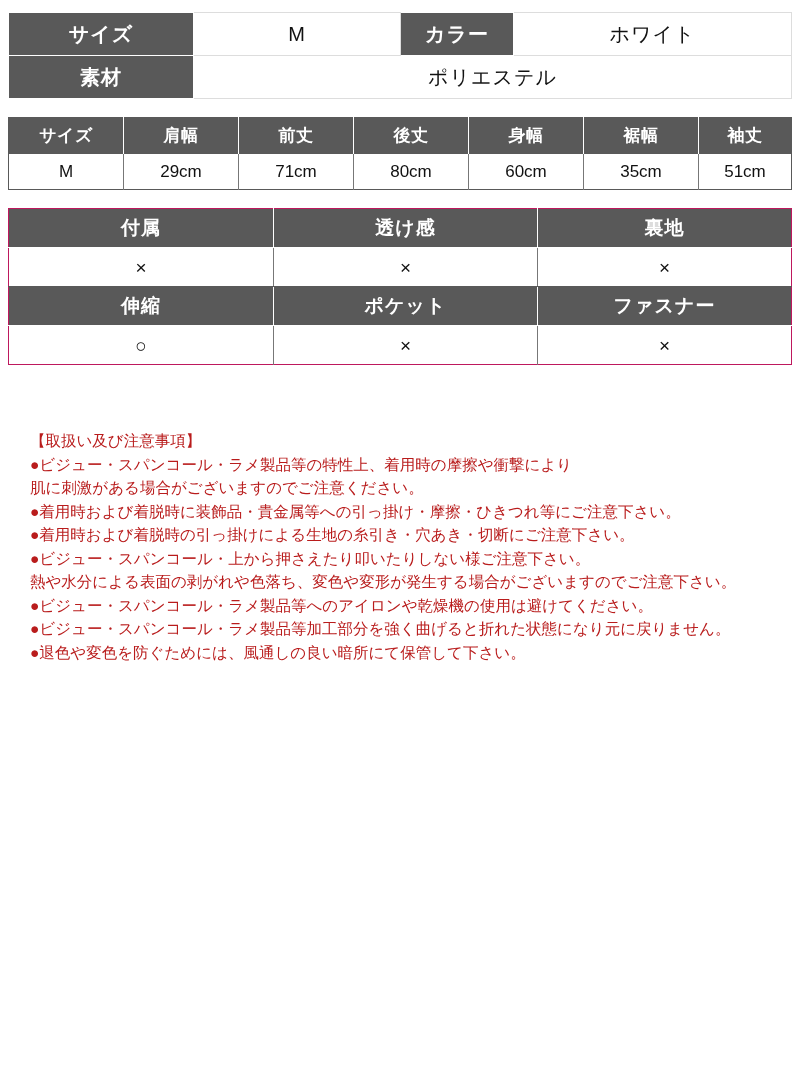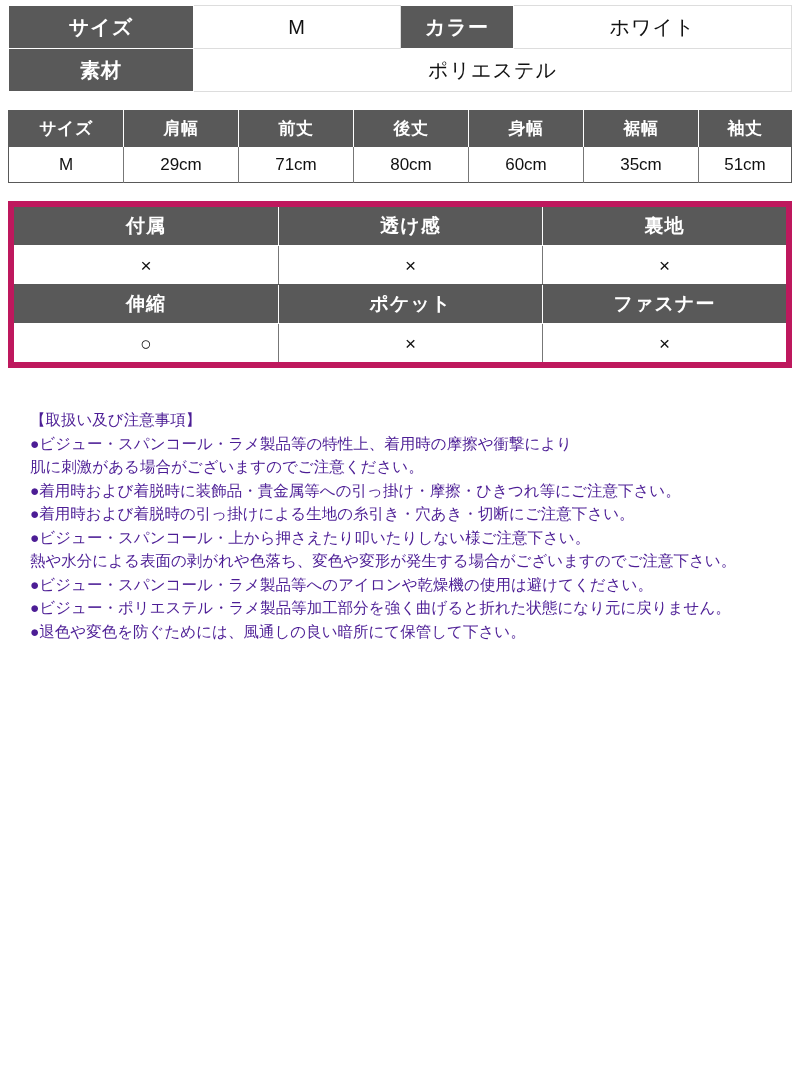--- a/index.html
+++ b/index.html
@@ -11,21 +11,21 @@
     width: 800px;
     height: 1067px;
     font-family: "Liberation Sans", "DejaVu Sans", sans-serif;
     color: #111111;
     position: relative;
   }
   .page {
     width: 800px;
     height: 1067px;
     box-sizing: border-box;
-    padding: 5px 8px 0 8px;
+    padding: 12px 8px 0 8px;
   }
 
   table {
     border-collapse: collapse;
     width: 784px;
     table-layout: fixed;
   }
 
   
   .tbl-spec {
@@ -72,21 +72,21 @@
     height: 33px;
     text-align: center;
     border-right: 1px solid #777777;
     border-top: 1px solid #595959;
   }
   .tbl-meas td:last-child { border-right: none; }
 
   
   .tbl-attr {
     margin-bottom: 34px;
-    border: 6px solid #be185d;
+    border: 1px solid #be185d;
   }
   .tbl-attr th {
     background: #595959;
     color: #ffffff;
     font-weight: bold;
     font-size: 19px;
     height: 36px;
     border-right: 1px solid #ffffff;
     border-bottom: 1px solid #ffffff;
     letter-spacing: 1px;
@@ -105,25 +105,25 @@
   .tbl-attr tr.mark-row td {
     border-bottom: 1px solid #595959;
   }
   .mark {
     font-size: 20px;
     line-height: 1;
   }
 
   
   .notes {
-    margin-top: 40px;
+    margin-top: 64px;
     padding-left: 22px;
     font-size: 15.5px;
     line-height: 1.52;
-    color: #4c1d95;
+    color: #b91c1c;
   }
   .notes .line {
     white-space: nowrap;
   }
 </style>
 </head>
 <body>
 
 <div class="page">
 
@@ -194,17 +194,17 @@
 
   <div class="notes">
     <div class="line">【取扱い及び注意事項】</div>
     <div class="line">●ビジュー・スパンコール・ラメ製品等の特性上、着用時の摩擦や衝撃により</div>
     <div class="line">肌に刺激がある場合がございますのでご注意ください。</div>
     <div class="line">●着用時および着脱時に装飾品・貴金属等への引っ掛け・摩擦・ひきつれ等にご注意下さい。</div>
     <div class="line">●着用時および着脱時の引っ掛けによる生地の糸引き・穴あき・切断にご注意下さい。</div>
     <div class="line">●ビジュー・スパンコール・上から押さえたり叩いたりしない様ご注意下さい。</div>
     <div class="line">熱や水分による表面の剥がれや色落ち、変色や変形が発生する場合がございますのでご注意下さい。</div>
     <div class="line">●ビジュー・スパンコール・ラメ製品等へのアイロンや乾燥機の使用は避けてください。</div>
-    <div class="line">●ビジュー・ポリエステル・ラメ製品等加工部分を強く曲げると折れた状態になり元に戻りません。</div>
+    <div class="line">●ビジュー・スパンコール・ラメ製品等加工部分を強く曲げると折れた状態になり元に戻りません。</div>
     <div class="line">●退色や変色を防ぐためには、風通しの良い暗所にて保管して下さい。</div>
   </div>
 
 </div>
 
 </body></html>

